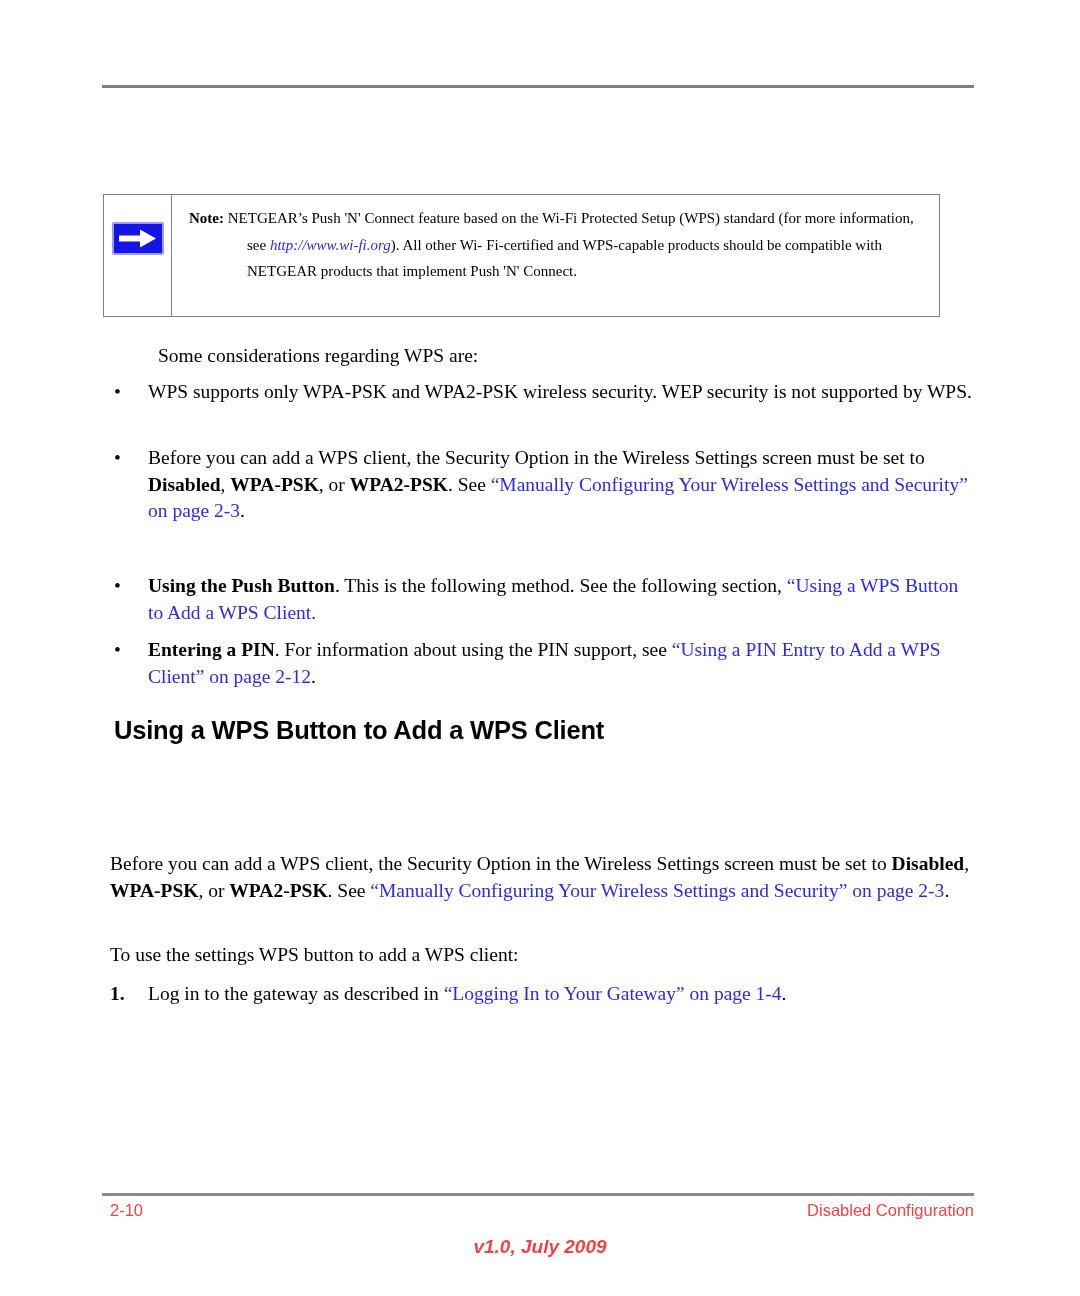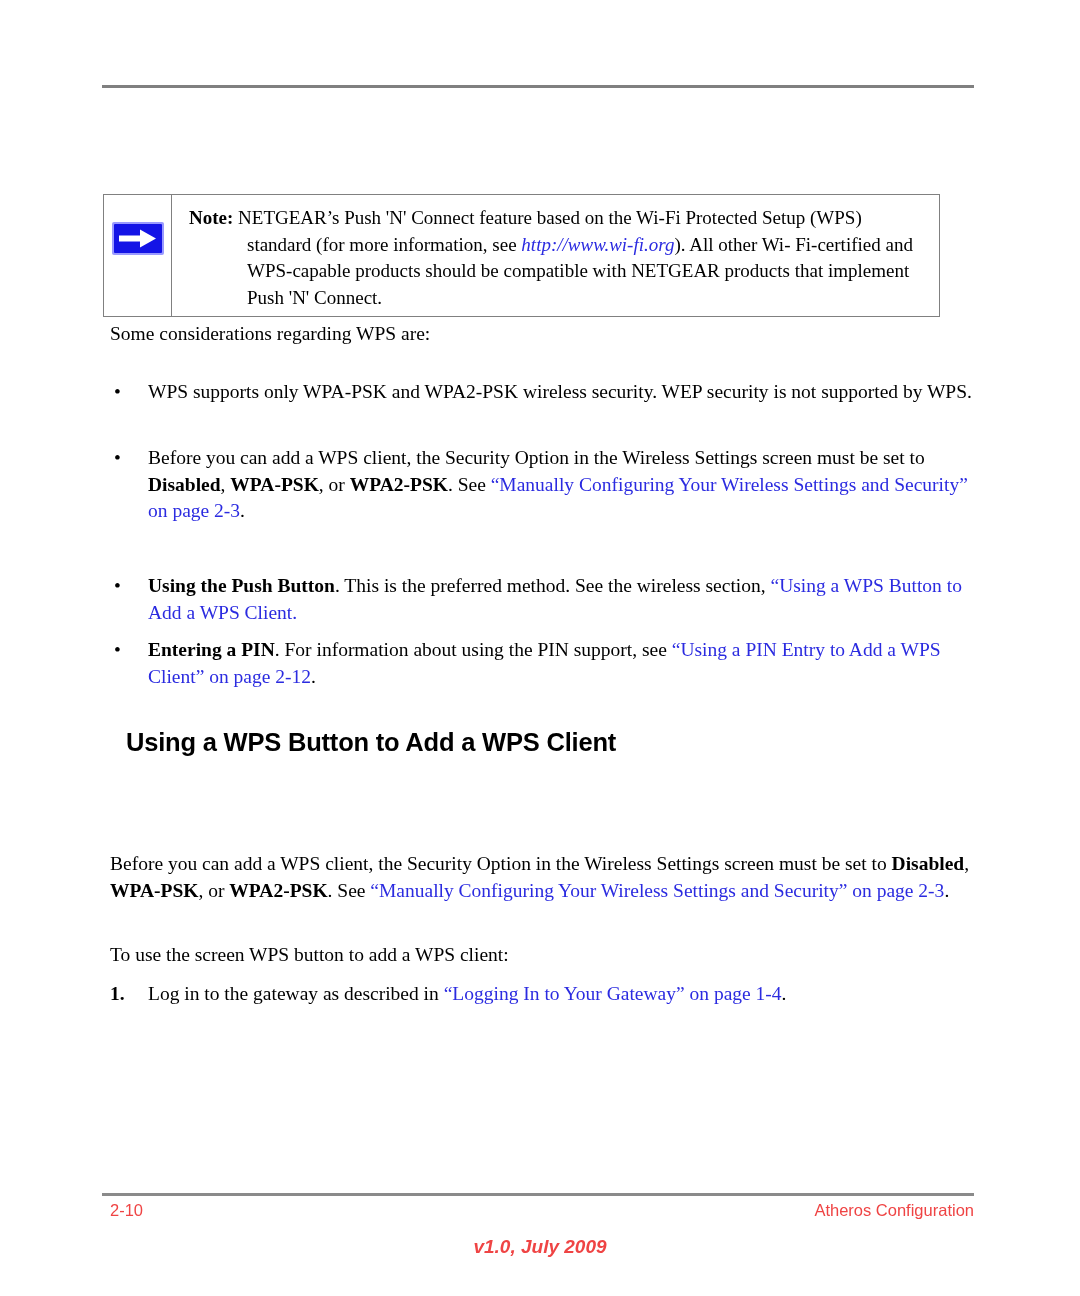--- a/index.html
+++ b/index.html
@@ -113,21 +113,21 @@
     left: 68px;
     top: 0;
     right: 0;
     height: 100%;
   }
   .note-text {
     position: absolute;
     left: 17px;
     top: 10px;
     width: 740px;
-    font-size: 19px;
+    font-size: 15px;
     line-height: 26.5px;
   }
   .note-text .hang {
     display: block;
     padding-left: 58px;
     text-indent: -58px;
   }
   .note-lbl { font-weight: bold; }
 
   
@@ -160,21 +160,21 @@
     font-weight: bold;
     font-size: 19.5px;
     line-height: 26.5px;
   }
 
   
   h2.sect {
     position: absolute;
     left: 110px;
     top: 711px;
-    margin: 16px;
+    margin: 4px;
     font-family: "Liberation Sans", "DejaVu Sans", sans-serif;
     font-weight: bold;
     font-size: 25.5px;
     line-height: 30px;
     letter-spacing: -0.2px;
     color: #000;
     white-space: nowrap;
   }
 
   
@@ -228,65 +228,65 @@
           <span class="note-lbl">Note:</span>
           <span>NETGEAR’s Push 'N' Connect feature based on the Wi-Fi Protected Setup</span>
           <span>(WPS) standard (for more information, see </span><span class="lnk-i">http://www.wi-fi.org</span><span>). All other Wi-</span>
           <span>Fi-certified and WPS-capable products should be compatible with NETGEAR</span>
           <span>products that implement Push 'N' Connect.</span>
         </span>
       </div>
     </div>
   </div>
 
-  <div class="blk" style="top:321px;">
+  <div class="blk" style="top:343px;margin-left:48px;">
     <p class="txt">Some considerations regarding WPS are:</p>
   </div>
 
   <div class="blk" style="top:379px;">
     <div class="bullet">
       <span class="dot">•</span>
       <span>WPS supports only WPA-PSK and WPA2-PSK wireless security. WEP security is not supported by WPS.</span>
     </div>
   </div>
 
   <div class="blk" style="top:445px;">
     <div class="bullet">
       <span class="dot">•</span><span>Before you can add a WPS client, the Security Option in the Wireless Settings screen must be set to </span><b>Disabled</b><span>, </span><b>WPA-PSK</b><span>, or </span><b>WPA2-PSK</b><span>. See </span><span class="lnk">“Manually Configuring Your Wireless Settings and Security” on page 2-3</span><span>.</span>
     </div>
   </div>
 
 
   <div class="blk" style="top:573px;">
     <div class="bullet">
-      <span class="dot">•</span><b>Using the Push Button</b><span>. This is the preferred method. See the wireless section, </span><span class="lnk">“Using a WPS Button to Add a WPS Client</span><span class="lnk">.</span>
+      <span class="dot">•</span><b>Using the Push Button</b><span>. This is the following method. See the following section, </span><span class="lnk">“Using a WPS Button to Add a WPS Client</span><span class="lnk">.</span>
     </div>
   </div>
 
   <div class="blk" style="top:637px;">
     <div class="bullet">
       <span class="dot">•</span><b>Entering a PIN</b><span>. For information about using the PIN support, see </span><span class="lnk">“Using a PIN Entry to Add a WPS Client” on page 2-12</span><span>.</span>
     </div>
   </div>
 
   <h2 class="sect">Using a WPS Button to Add a WPS Client</h2>
 
 
   <div class="blk" style="top:851px;">
     <p class="txt"><span>Before you can add a WPS client, the Security Option in the Wireless Settings screen must be set to </span><b>Disabled</b><span>, </span><b>WPA-PSK</b><span>, or </span><b>WPA2-PSK</b><span>. See </span><span class="lnk">“Manually Configuring Your Wireless Settings and Security” on page 2-3</span><span>.</span></p>
   </div>
 
   <div class="blk" style="top:942px;">
-    <p class="txt">To use the screen WPS button to add a WPS client:</p>
+    <p class="txt">To use the settings WPS button to add a WPS client:</p>
   </div>
 
   <div class="blk" style="top:981px;">
     <div class="step">
       <span class="num">1.</span><span>Log in to the gateway as described in </span><span class="lnk">“Logging In to Your Gateway” on page 1-4</span><span>.</span>
     </div>
   </div>
 
   <div class="ftr-rule"></div>
   <div class="ftr-left">2-10</div>
-  <div class="ftr-right">Atheros Configuration</div>
+  <div class="ftr-right">Disabled Configuration</div>
   <div class="ftr-center">v1.0, July 2009</div>
 
 </div>
 
 </body></html>

